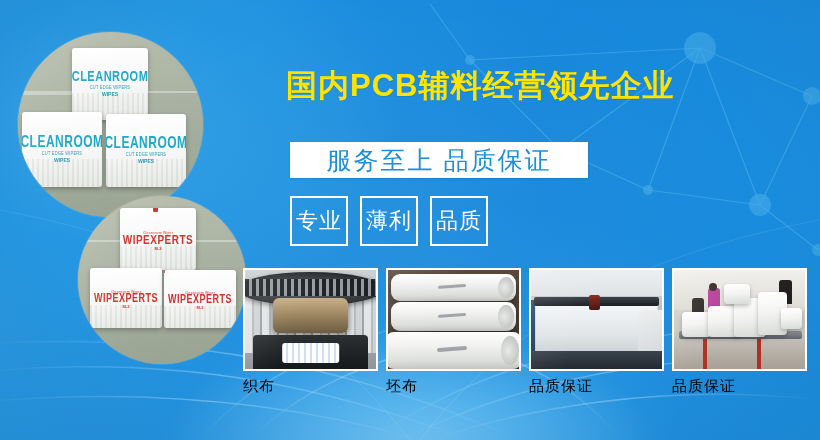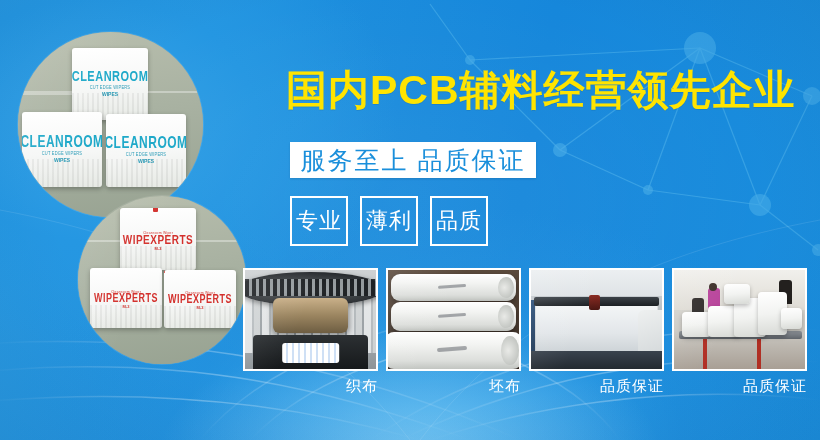--- a/index.html
+++ b/index.html
@@ -78,32 +78,32 @@
     position:absolute;left:0;right:0;bottom:0;height:38%;
     background:repeating-linear-gradient(90deg,rgba(0,0,0,0.055) 0 2px,rgba(255,255,255,0) 2px 5px);
   }
   .redmark{
     position:absolute;width:5px;height:7px;background:#d3302c;border-radius:1px;
   }
 
   
   .headline{
     position:absolute;left:286px;top:70px;
-    font-size:41px;line-height:1;
+    font-size:31px;line-height:1;
     font-weight:bold;
     color:#ffe400;
     letter-spacing:1px;
     white-space:nowrap;
     text-shadow:0 1px 0 rgba(0,0,0,0.08);
   }
 
   
   .subtitle-bar{
     position:absolute;left:290px;top:142px;
-    width:246px;height:36px;
+    width:298px;height:36px;
     background:#ffffff;
     display:flex;align-items:center;justify-content:center;
     box-shadow:0 1px 2px rgba(0,0,0,0.12);
   }
   .subtitle-txt{
     color:#1a8fdb;
     font-size:25px;
     line-height:1;
     letter-spacing:2px;
     white-space:nowrap;
@@ -134,22 +134,22 @@
   .proc-photo{
     width:135px;height:103px;
     border:2px solid #ffffff;
     box-sizing:border-box;
     overflow:hidden;
     position:relative;
     background:#cfd4d0;
   }
   .proc-cap{
     margin-top:6px;
-    text-align:right;
-    color:#ffffff;
+    text-align:left;
+    color:#000000;
     font-size:15px;
     letter-spacing:1px;
     white-space:nowrap;
   }
 
   
   .knit-bg{position:absolute;inset:0;background:linear-gradient(180deg,#cfd2d4 0%,#b6bcbe 40%,#8e9498 100%);}
   .knit-spools{
     position:absolute;left:0;top:14%;width:100%;height:70%;
     background:

